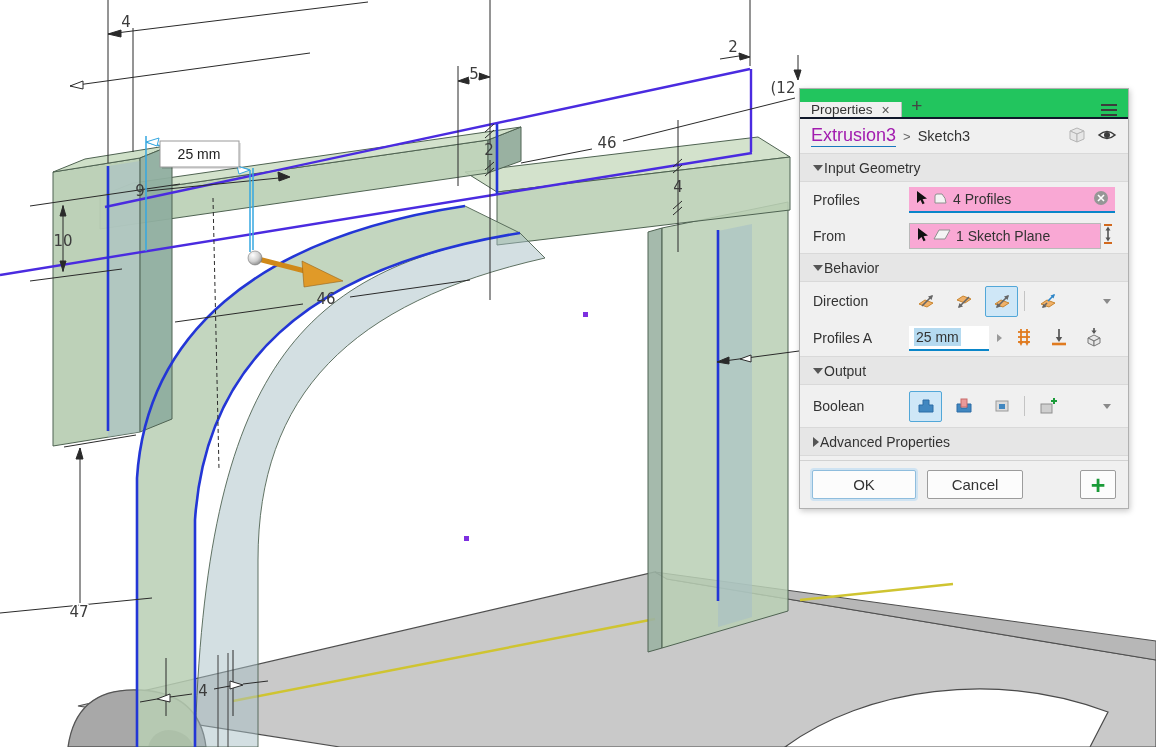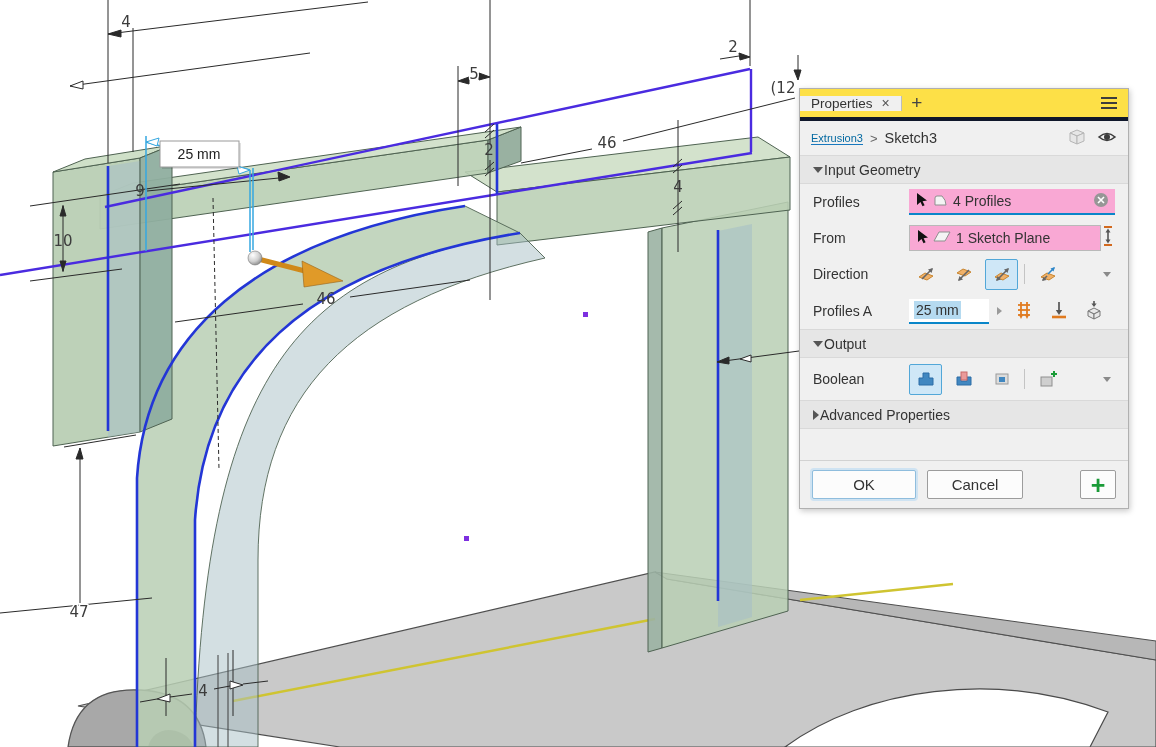--- a/index.html
+++ b/index.html
@@ -7,27 +7,27 @@
        font-family:"Liberation Sans",sans-serif;color:#333}
   #viewport{position:absolute;left:0;top:0}
   .dimlbl{font:15px "DejaVu Sans",sans-serif;fill:#3c3c3c;paint-order:stroke;stroke:#ffffff;stroke-width:3px;stroke-linejoin:round}
   .dimlbl.ongreen{stroke:none}
   .tiplbl{font:14px "Liberation Sans",sans-serif;fill:#222}
 
   
   .panel{position:absolute;left:799px;top:88px;width:330px;height:421px;background:#f0f0f0;
          border:1px solid #b0b0b0;box-sizing:border-box;display:flex;flex-direction:column;
          font-size:14px;box-shadow:1px 2px 6px rgba(0,0,0,.22)}
-  .tabbar{flex:0 0 28px;background:#fde047;display:flex;align-items:center;border-bottom:4px solid #0f172a}
+  .tabbar{flex:0 0 28px;background:#22c55e;display:flex;align-items:flex-end;border-bottom:2px solid #0f172a}
   .tab{background:#f0f0f0;display:flex;align-items:center;gap:9px;padding:0 11px;border-right:1px solid #bdbdbd;font-size:13.5px}
   .tab-close{color:#555;font-size:14px;line-height:1}
   .tab-add{width:30px;display:flex;align-items:center;justify-content:center;font-size:19px;color:#444}
   .menu-btn{margin-left:auto;display:flex;align-items:center;padding:0 10px}
   .crumbs{flex:0 0 34px;display:flex;align-items:center;padding:0 11px;gap:7px}
-  .crumb-link{color:#0369a1;border-bottom:1px solid #1878be;font-size:11px}
+  .crumb-link{color:#a21caf;border-bottom:1px solid #1878be;font-size:18px}
   .crumb-sep{color:#666;font-size:13px}
   .crumb-cur{font-size:14.5px}
   .crumb-icons{margin-left:auto;display:flex;gap:11px;align-items:center}
   .sec{flex:0 0 27px;background:#e6e6e6;display:flex;align-items:center;gap:1px;padding:0 13px;
        border-top:1px solid #d9d9d9;border-bottom:1px solid #d9d9d9}
   .caret-down{width:0;height:0;border-left:5px solid transparent;border-right:5px solid transparent;border-top:6px solid #555}
   .caret-right{width:0;height:0;border-top:5px solid transparent;border-bottom:5px solid transparent;border-left:6px solid #555}
   .row{display:flex;align-items:center;padding:0 13px}
   .row .lbl{width:96px;flex:0 0 auto}
   .row.r-profiles{flex:0 0 36px}
@@ -314,20 +314,24 @@
       <svg width="14" height="20" viewBox="0 0 14 20">
           <rect x="3" y="0" width="8" height="2" fill="#d2691e"></rect>
           <rect x="3" y="18" width="8" height="2" fill="#d2691e"></rect>
           <line x1="7" y1="4" x2="7" y2="16" stroke="#555" stroke-width="1.6"></line>
           <polygon points="7,2.5 4.5,6.5 9.5,6.5" fill="#555"></polygon>
           <polygon points="7,17.5 4.5,13.5 9.5,13.5" fill="#555"></polygon>
         </svg>
     </span>
   </div>
 
+  <div class="sec">
+    <span class="caret-down"></span>
+    <span>Behavior</span>
+  </div>
 
   <div class="row r-direction">
     <span class="lbl">Direction</span>
     <div class="iconbtn">
       <svg width="22" height="20" viewBox="0 0 22 20">
           <polygon points="4,13 10,9 18,12 12,16" fill="#f0b169" stroke="#c8852f"></polygon>
           <line x1="7" y1="15" x2="17" y2="5" stroke="#666" stroke-width="1.6"></line>
           <polygon points="18,4 13,5.5 16.5,9" fill="#666"></polygon>
         </svg>
     </div>

